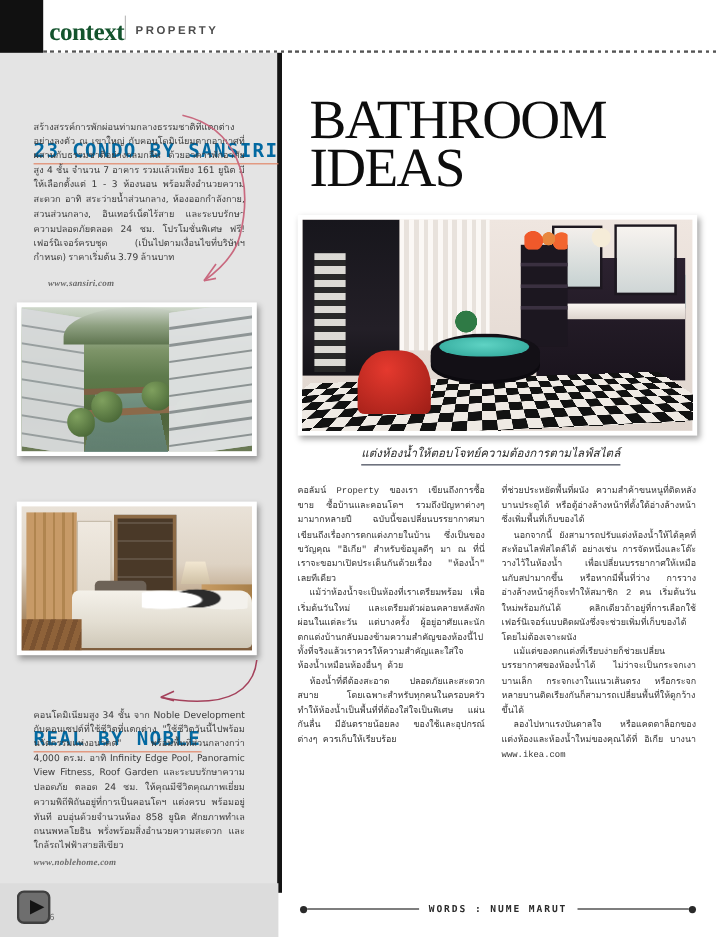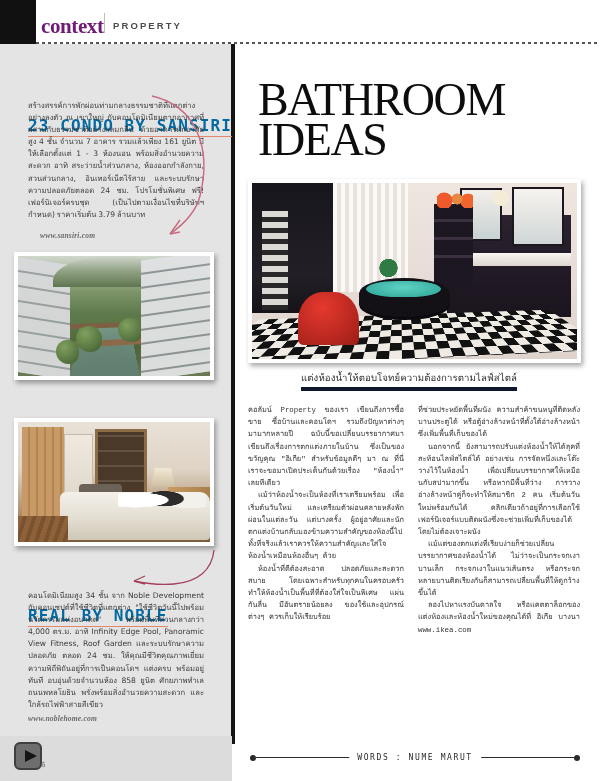--- a/index.html
+++ b/index.html
@@ -37,21 +37,21 @@
     width: 36px; height: 46px;
     background: #111111;
   }
   .mast-title {
     position: absolute;
     left: 41px; top: 16px;
     font-family: "Liberation Serif", serif;
     font-weight: bold;
     font-size: 21px;
     letter-spacing: -0.4px;
-    color: #701a75;
+    color: #14532d;
     line-height: 1;
   }
   .mast-rule {
     position: absolute;
     left: 104px; top: 13px;
     width: 1px; height: 20px;
     background: #bdbdbd;
   }
   .mast-section {
     position: absolute;
@@ -409,23 +409,24 @@
     border-radius: 50%;
   }
 
   
   .hero-caption {
     position: absolute;
     font-family: "DejaVu Sans", sans-serif;
     font-size: 9.6px;
     color: #2b2b2b;
     letter-spacing: .1px;
-    border-bottom: 4px solid #0f172a;
+    border-bottom: 1px solid #0f172a;
     padding-bottom: 2px;
     white-space: nowrap;
+    font-style: italic;
   }
 
   
   .col {
     position: absolute;
     font-family: "DejaVu Sans", sans-serif;
     font-size: 7.4px;
     line-height: 12.2px;
     color: #333333;
     text-align: justify;
@@ -456,21 +457,21 @@
   .credit .dot.r { right: 0; }
   .credit .label {
     position: absolute;
     left: 50%;
     top: 0;
     transform: translateX(-50%);
     background: #ffffff;
     padding: 0 8px;
     font-family: "DejaVu Sans Mono", monospace;
     font-size: 8px;
-    font-weight: normal;
+    font-weight: bold;
     letter-spacing: 1.6px;
     color: #2a2a2a;
     white-space: nowrap;
     line-height: 11px;
   }
 
   
   .play-btn {
     position: absolute;
     left: 14px; top: 742px;

